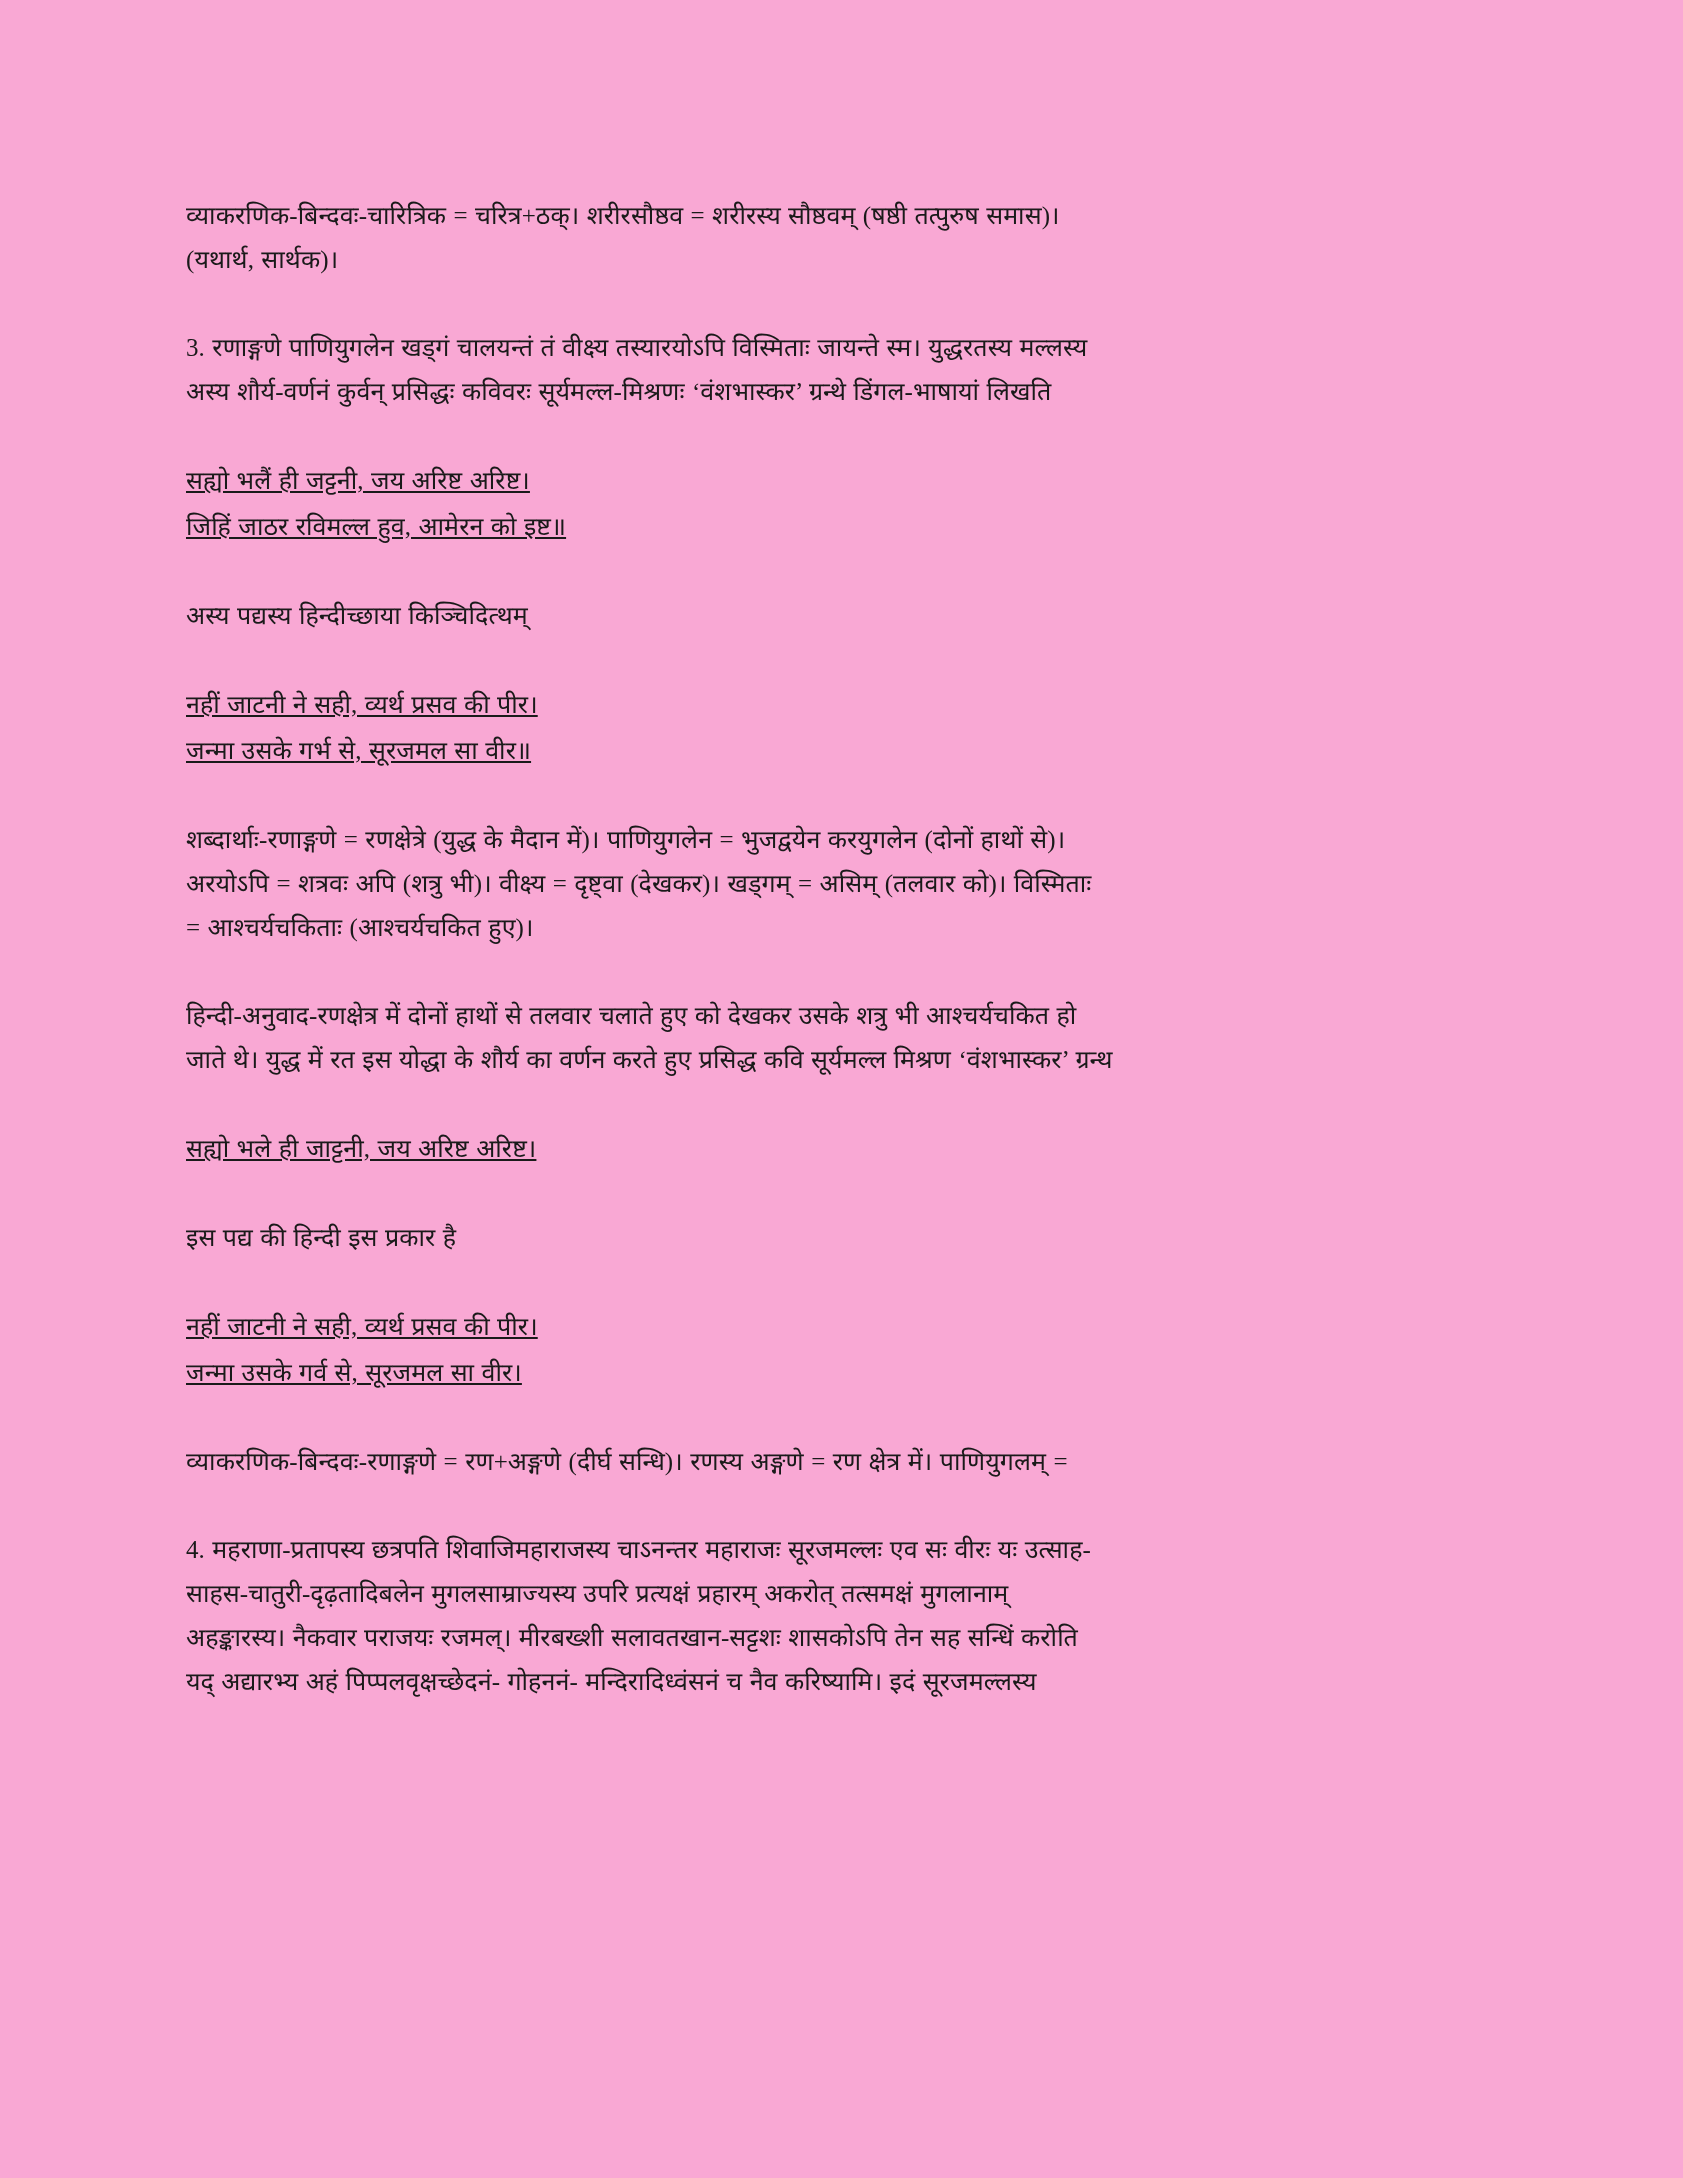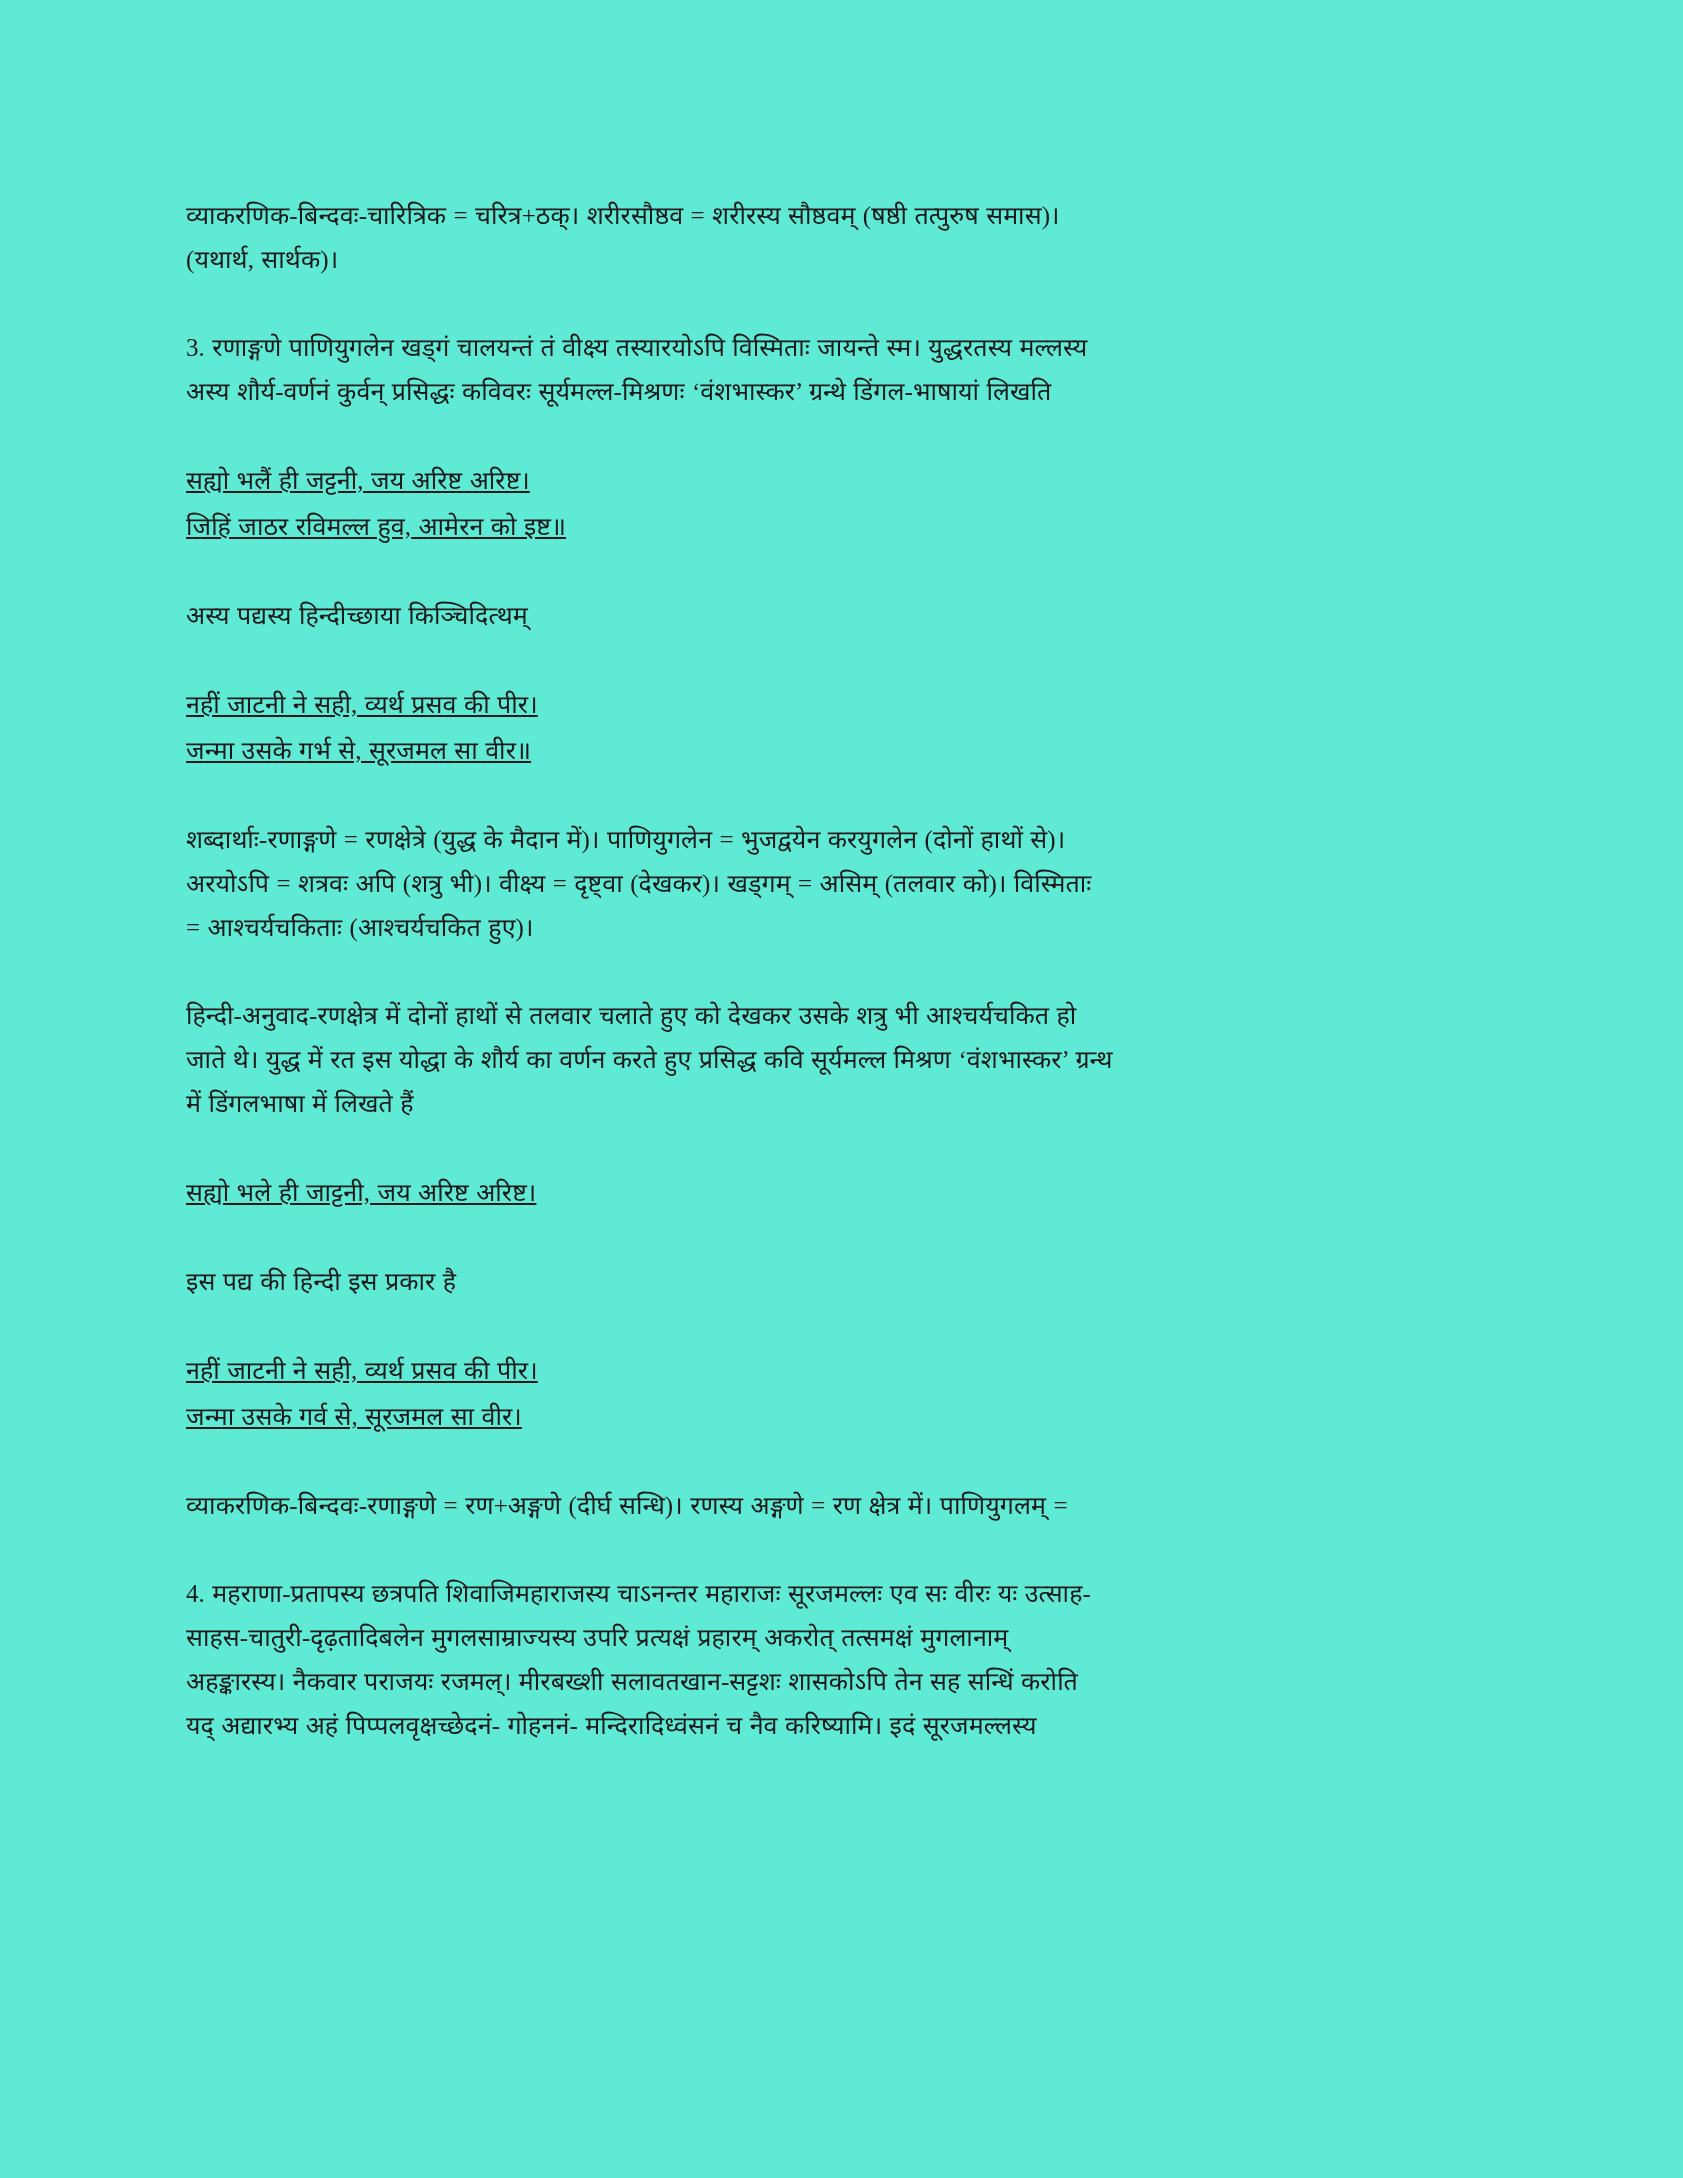--- a/index.html
+++ b/index.html
@@ -4,21 +4,21 @@
 <style>
   html, body {
     margin: 0;
     padding: 0;
     background: #ffffff;
   }
   .page {
     position: relative;
     width: 1683px;
     height: 2178px;
-    background: #5eead4;
+    background: #f9a8d4;
     box-sizing: border-box;
     overflow: hidden;
   }
   .content {
     position: absolute;
     left: 186px;
     top: 194px;
     width: 1317px;
   }
   .para {
@@ -91,21 +91,20 @@
           <span class="line">शब्दार्थाः-रणाङ्गणे = रणक्षेत्रे (युद्ध के मैदान में)। पाणियुगलेन = भुजद्वयेन करयुगलेन (दोनों हाथों से)।</span>
           <span class="line">अरयोऽपि = शत्रवः अपि (शत्रु भी)। वीक्ष्य = दृष्ट्वा (देखकर)। खड्गम् = असिम् (तलवार को)। विस्मिताः</span>
           <span class="line">= आश्चर्यचकिताः (आश्चर्यचकित हुए)।</span>
         </p>
     </div>
 
     <div class="block">
       <p class="para">
           <span class="line">हिन्दी-अनुवाद-रणक्षेत्र में दोनों हाथों से तलवार चलाते हुए को देखकर उसके शत्रु भी आश्चर्यचकित हो</span>
           <span class="line">जाते थे। युद्ध में रत इस योद्धा के शौर्य का वर्णन करते हुए प्रसिद्ध कवि सूर्यमल्ल मिश्रण ‘वंशभास्कर’ ग्रन्थ</span>
-          <span class="line">में डिंगलभाषा में लिखते हैं</span>
         </p>
     </div>
 
     <div class="block verse">
       <p class="para">
           <span class="line">सह्यो भले ही जाट्टनी, जय अरिष्ट अरिष्ट।</span>
         </p>
     </div>
 
     <div class="block">

